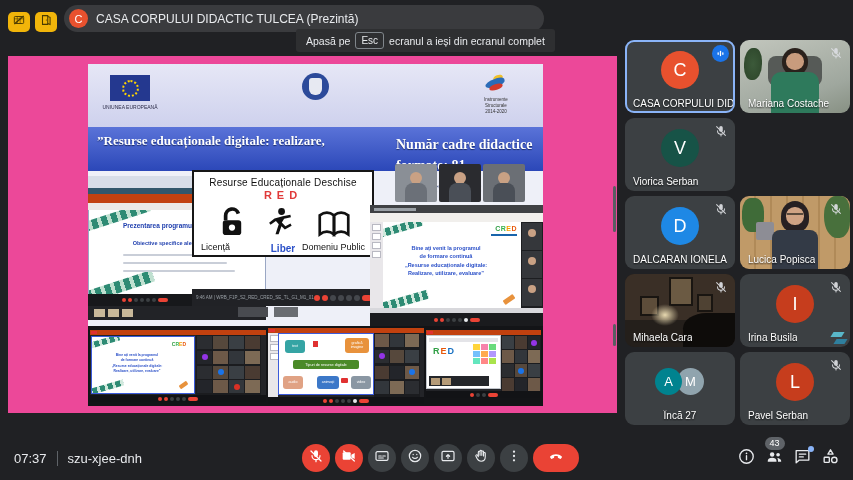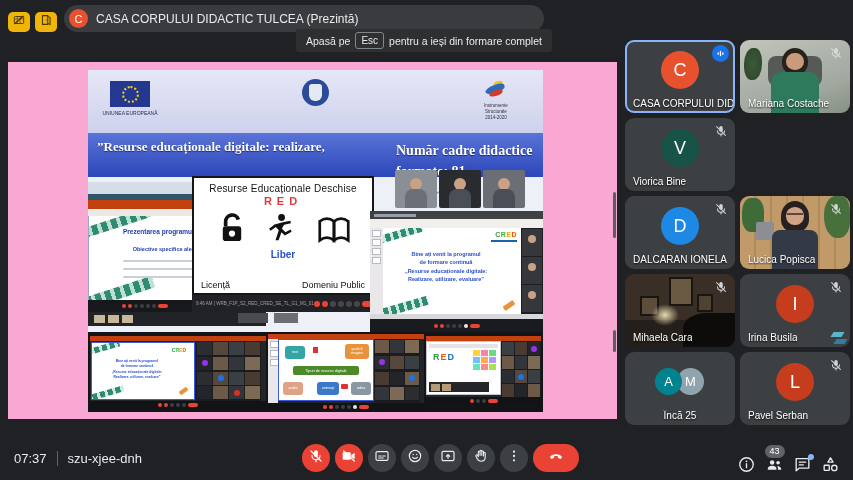--- a/index.html
+++ b/index.html
@@ -14,21 +14,21 @@
   .presenter-pill{position:absolute;left:64px;top:5px;width:480px;height:27px;border-radius:14px;
         background:#3a3b3e;display:flex;align-items:center;gap:8px;padding-left:5px;box-sizing:border-box;}
   .presenter-pill .pav{width:19px;height:19px;border-radius:50%;background:#e8512e;color:#fff;
         font-size:11px;display:flex;align-items:center;justify-content:center;flex:0 0 auto;}
   .presenter-pill .ptxt{font-size:12px;color:#e8eaed;white-space:nowrap;}
   .tooltip{position:absolute;left:296px;top:29px;height:23px;background:#2e2f31;border-radius:3px;
         display:flex;align-items:center;gap:5px;padding:0 10px;font-size:10.5px;color:#e8eaed;}
   .tooltip .key{border:1px solid #80868b;border-radius:3px;padding:0 5px;height:15px;line-height:15px;font-size:10px;}
 
   
-  .stage{position:absolute;left:8px;top:62px;width:609px;height:357px;background:#f9a8d4;}
+  .stage{position:absolute;left:8px;top:56px;width:609px;height:357px;background:#ec4899;}
   .stage-bar{position:absolute;right:1px;width:3px;background:#5a5d62;border-radius:2px;}
   .pres{position:absolute;left:80px;top:8px;width:455px;height:342px;background:#eef0f8;overflow:hidden;}
 
   .logos{position:absolute;left:0;top:0;width:455px;height:63px;background:linear-gradient(#e6e7f6,#ced1ed);}
   .euflag{position:absolute;left:22px;top:11px;width:40px;height:26px;background:#24388f;
         display:flex;align-items:center;justify-content:center;}
   .euflag .stars{width:13px;height:13px;border-radius:50%;border:2px dotted #ffd500;}
   .eulabel{position:absolute;left:6px;top:40px;width:72px;text-align:center;font-size:5px;color:#2a2a46;}
   .seal{position:absolute;left:214px;top:9px;width:27px;height:27px;border-radius:50%;background:#2c4a9a;
         display:flex;align-items:center;justify-content:center;}
@@ -58,21 +58,21 @@
   .sl-slide .rib1{left:-8px;top:2px;width:70px;height:10px;background:repeating-linear-gradient(90deg,#2e8b74 0 6px,#bfe0d0 6px 10px);transform:rotate(-18deg);}
   .sl-slide .rib2{left:-14px;bottom:0px;width:80px;height:12px;background:repeating-linear-gradient(90deg,#2e8b74 0 6px,#bfe0d0 6px 10px);transform:rotate(-18deg);}
   .sl-title{position:absolute;left:30px;top:12px;width:120px;text-align:center;font-size:6.5px;font-weight:bold;color:#1f3fae;}
   .sl-sub{position:absolute;left:30px;top:30px;width:120px;text-align:center;font-size:5.5px;font-weight:bold;color:#1f3fae;}
   .sl-line{position:absolute;left:34px;height:2px;background:#c9ced8;border-radius:1px;}
   .sl-task{height:12px;background:#17181b;display:flex;align-items:center;gap:2px;padding-left:34px;}
   .sl-extra{height:14px;background:#222327;display:flex;align-items:center;gap:3px;padding-left:6px;}
   .sl-extra i{position:static;width:11px;height:8px;background:#c8b89a;}
 
   
-  .slide-red{position:absolute;left:104px;top:106px;width:182px;height:119px;background:#fff;
+  .slide-red{position:absolute;left:104px;top:106px;width:182px;height:87px;background:#fff;
         border:2px solid #161616;box-sizing:border-box;z-index:3;}
   .sr-title{text-align:center;margin-top:5px;font-size:10px;color:#111;letter-spacing:.2px;}
   .sr-red{text-align:center;margin-top:1px;font-size:11px;font-weight:bold;color:#e03a3a;letter-spacing:5px;}
   .sr-icons{display:flex;justify-content:space-between;padding:4px 16px 0 16px;}
   .sr-icons .col{width:44px;text-align:center;}
   .sr-liber{font-size:10px;font-weight:bold;color:#2b50c8;margin-top:0px;}
   .sr-foot{position:absolute;left:0;bottom:3px;width:100%;display:flex;justify-content:space-between;
         padding:0 7px;box-sizing:border-box;font-size:9px;color:#111;}
   .slide-red-bar{position:absolute;left:104px;top:225px;width:182px;height:17px;background:#212226;z-index:3;
         display:flex;align-items:center;}
@@ -192,21 +192,21 @@
   
   .bottombar{position:absolute;left:0;top:436px;width:853px;height:44px;background:#202124;}
   .meet-info{position:absolute;left:14px;top:0;height:44px;display:flex;align-items:center;gap:10px;font-size:13px;color:#e8eaed;}
   .meet-info .div{width:1px;height:15px;background:#5f6368;}
   .controls{position:absolute;left:302px;top:8px;display:flex;gap:5px;align-items:center;}
   .ctl{width:28px;height:28px;border-radius:50%;display:flex;align-items:center;justify-content:center;cursor:pointer;}
   .ctl svg{width:16px;height:16px;}
   .ctl.danger{background:#ea4335;color:#fff;}
   .ctl.dark{background:#3c4043;color:#e8eaed;}
   .ctl.endpill{width:46px;border-radius:15px;background:#ea4335;color:#fff;}
-  .rightctls{position:absolute;right:10px;top:16px;display:flex;gap:3px;align-items:center;text-align:center;}
+  .rightctls{position:absolute;right:10px;top:8px;display:flex;gap:3px;align-items:center;text-align:center;}
   .rctl{position:relative;width:25px;height:28px;display:flex;align-items:center;justify-content:center;color:#e8eaed;cursor:pointer;}
   .rctl svg{width:19px;height:19px;}
   .badge{position:absolute;top:-7px;left:50%;transform:translateX(-50%);background:#5f6368;color:#fff;
         font-size:9px;border-radius:7px;padding:0 5px;height:13px;line-height:13px;}
   .bluedot{position:absolute;top:2px;right:1px;width:6px;height:6px;border-radius:50%;background:#8ab4f8;}
 </style>
 </head>
 <body>
 
 <div class="app">
@@ -225,21 +225,21 @@
           <circle cx="12.6" cy="12" r="0.9" fill="#4a3b00" stroke="none"></circle>
         </svg></span>
   </div>
   <div class="presenter-pill">
     <span class="pav">C</span>
     <span class="ptxt">CASA CORPULUI DIDACTIC TULCEA (Prezintă)</span>
   </div>
   <div class="tooltip">
     <span>Apasă pe</span>
     <span class="key">Esc</span>
-    <span>pentru a ieși din formare complet</span>
+    <span>ecranul a ieși din ecranul complet</span>
   </div>
 
   <div class="stage">
     <div class="stage-bar" style="top:130px;height:46px"></div>
     <div class="stage-bar" style="top:268px;height:22px"></div>
 
     <div class="pres">
 
       <div class="logos">
         <div>
@@ -593,21 +593,21 @@
             <g fill="none" stroke="currentColor" stroke-width="1.8" stroke-linecap="round">
               <rect x="9" y="3.5" width="6" height="10" rx="3" fill="currentColor" stroke="none"></rect>
               <path d="M6 11.5a6 6 0 0 0 12 0"></path>
               <path d="M12 17.5v3"></path>
               <path d="M4.5 4.5l15 15"></path>
             </g>
           </svg></div>
       </div>
       <div class="ptile" style="left: 0px; top: 78px;">
         <div class="avatar" style="background: rgb(23, 83, 71);">V</div>
-        <div class="pname">Viorica Bine</div>
+        <div class="pname">Viorica Serban</div>
         <div class="micoff"><svg viewBox="0 0 24 24">
             <g fill="none" stroke="currentColor" stroke-width="1.8" stroke-linecap="round">
               <rect x="9" y="3.5" width="6" height="10" rx="3" fill="currentColor" stroke="none"></rect>
               <path d="M6 11.5a6 6 0 0 0 12 0"></path>
               <path d="M12 17.5v3"></path>
               <path d="M4.5 4.5l15 15"></path>
             </g>
           </svg></div>
       </div>
       <div class="ptile" style="left: 0px; top: 156px;">
@@ -667,21 +667,21 @@
               <path d="M12 17.5v3"></path>
               <path d="M4.5 4.5l15 15"></path>
             </g>
           </svg></div>
         <i class="irlogo1"></i>
         <i class="irlogo2"></i>
       </div>
       <div class="ptile" style="left: 0px; top: 312px;">
         <div class="ovav a1" style="background: rgb(0, 131, 143);">A</div>
         <div class="ovav a2" style="background: rgb(144, 164, 174);">M</div>
-        <div class="pname center">Încă 25</div>
+        <div class="pname center">Încă 27</div>
       </div>
       <div class="ptile" style="left: 115px; top: 312px;">
         <div class="avatar" style="background: rgb(198, 61, 29);">L</div>
         <div class="pname">Pavel Serban</div>
         <div class="micoff"><svg viewBox="0 0 24 24">
             <g fill="none" stroke="currentColor" stroke-width="1.8" stroke-linecap="round">
               <rect x="9" y="3.5" width="6" height="10" rx="3" fill="currentColor" stroke="none"></rect>
               <path d="M6 11.5a6 6 0 0 0 12 0"></path>
               <path d="M12 17.5v3"></path>
               <path d="M4.5 4.5l15 15"></path>

